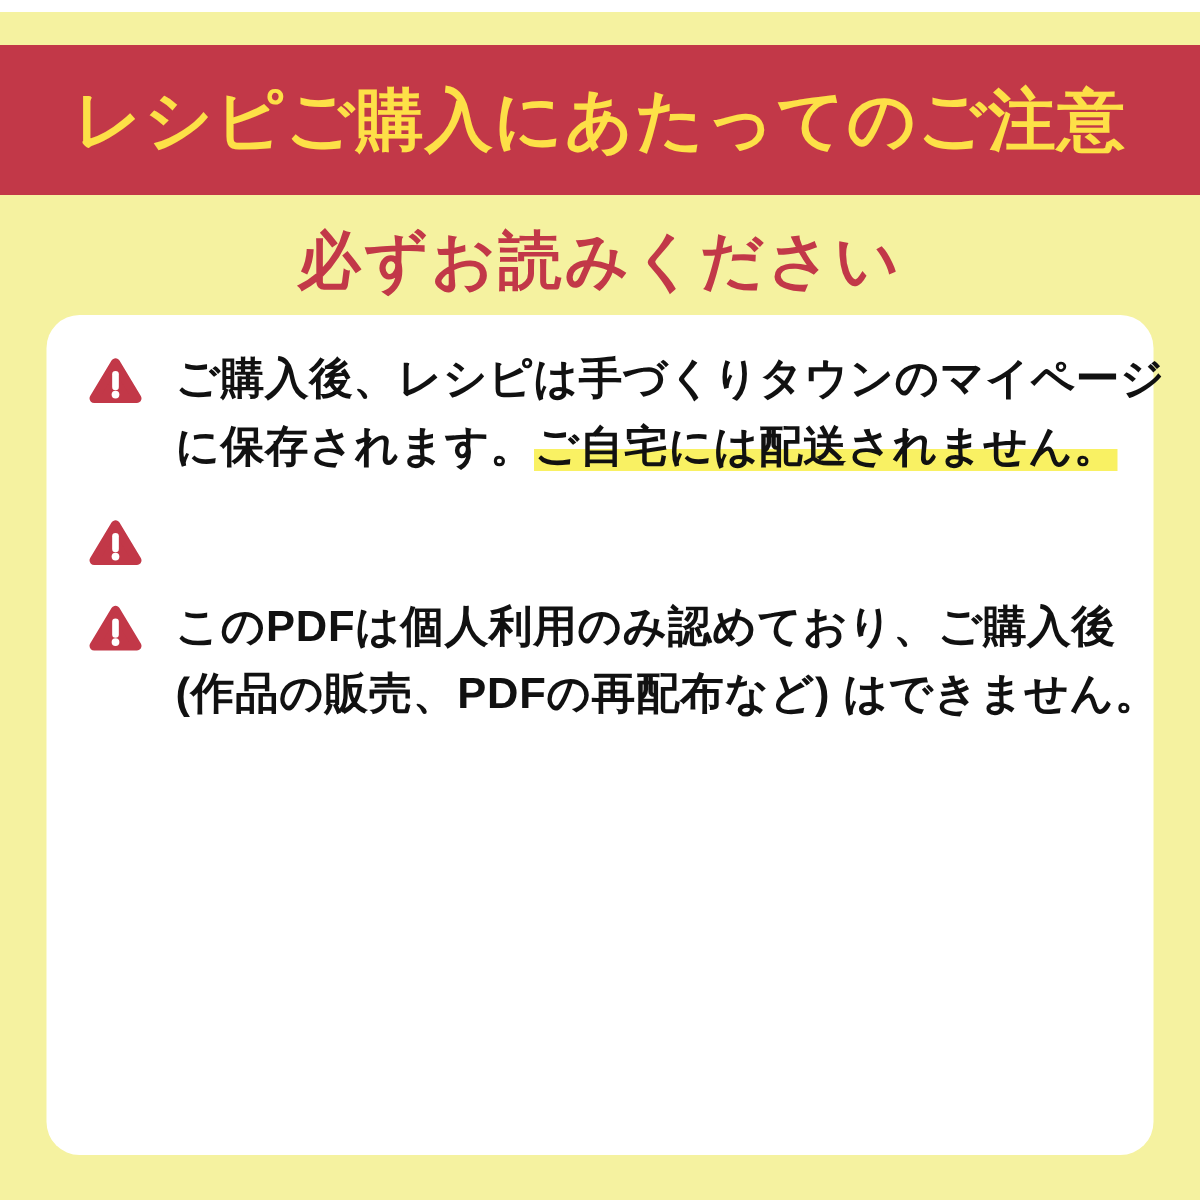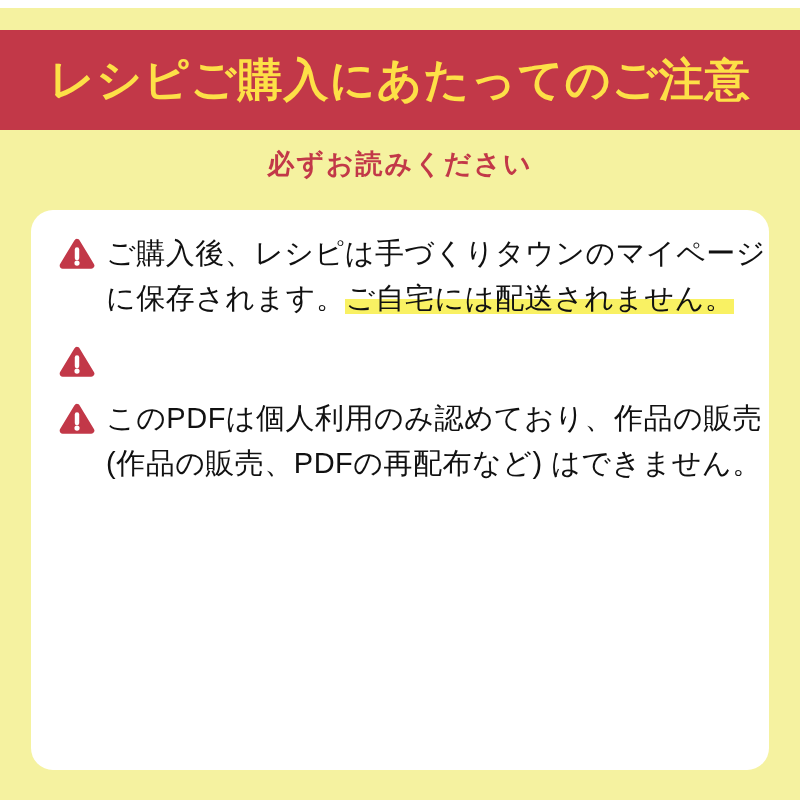--- a/index.html
+++ b/index.html
@@ -21,33 +21,33 @@
     background: var(--red, #c23848);
     display: flex; align-items: center; justify-content: center;
   }
   .banner h1 {
     margin: 0; color: #fde047; font-size: 45px; font-weight: bold;
     letter-spacing: 1px; white-space: nowrap;
   }
   .subtitle {
     position: absolute; top: 146px; left: 0; width: 100%;
     text-align: center; color: var(--red, #c23848);
-    font-size: 27px; font-weight: bold; letter-spacing: 2px;
+    font-size: 42px; font-weight: bold; letter-spacing: 2px;
   }
   .card {
     position: absolute; left: 31px; top: 210px; width: 738px; height: 560px;
     background: var(--card, #ffffff); border-radius: 22px;
     box-sizing: border-box; padding: 21px 24px 0 28px;
     display: flex; flex-direction: column; gap: 18px;
   }
   .notice { display: flex; align-items: flex-start; }
   .warn { flex: 0 0 auto; margin: 7px 11px 0 0; line-height: 0; }
   .notice-text {
-    font-size: 29px; font-weight: normal; line-height: 45px;
-    color: var(--text, #111111); letter-spacing: 0.5px;
+    font-size: 29px; font-weight: bold; line-height: 45px;
+    color: var(--text, #111111); letter-spacing: 0.5px; margin-left: 11px;
   }
   .line { white-space: nowrap; }
   .hl {
     background: linear-gradient(transparent 54%, var(--hl, #f9f163) 54%);
     padding-bottom: 0;
   }
 </style>
 </head>
 <body>
 
@@ -86,19 +86,19 @@
         </div>
         <div class="notice">
   <span class="warn">
     <svg viewBox="0 0 40 36" width="36" height="32" aria-hidden="true">
       <path d="M20 4.5 L36 31 L4 31 Z" class="tri" fill="#c23848" stroke="#c23848" stroke-width="7" stroke-linejoin="round"></path>
       <line x1="20" y1="13" x2="20" y2="22.5" stroke="#ffffff" stroke-width="5" stroke-linecap="round"></line>
       <circle cx="20" cy="28.2" r="2.9" fill="#ffffff"></circle>
     </svg>
   </span>
 <div class="notice-text">
-            <div class="line"><span>このPDFは個人利用のみ認めており、作品の販売</span></div>
+            <div class="line"><span>このPDFは個人利用のみ認めており、ご購入後</span></div>
             <div class="line"><span>(作品の販売、PDFの再配布など) はできません。</span></div>
           </div>
         </div>
       </div>
   </div>
 </div>
 
 </body></html>

